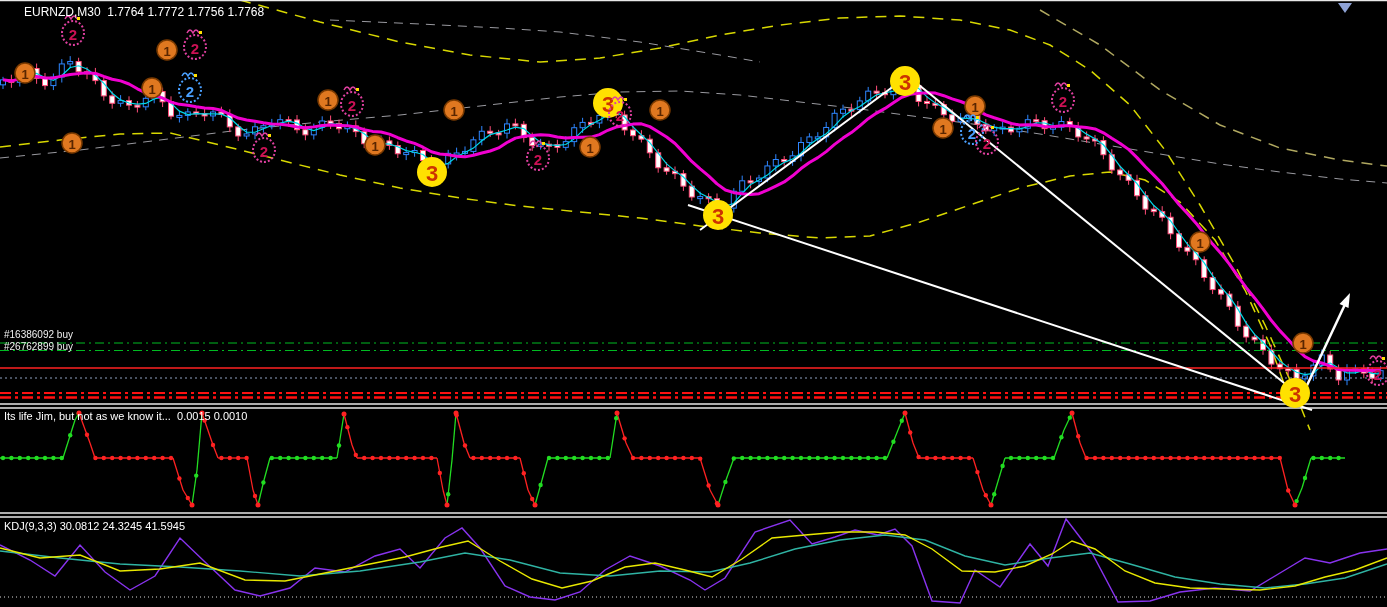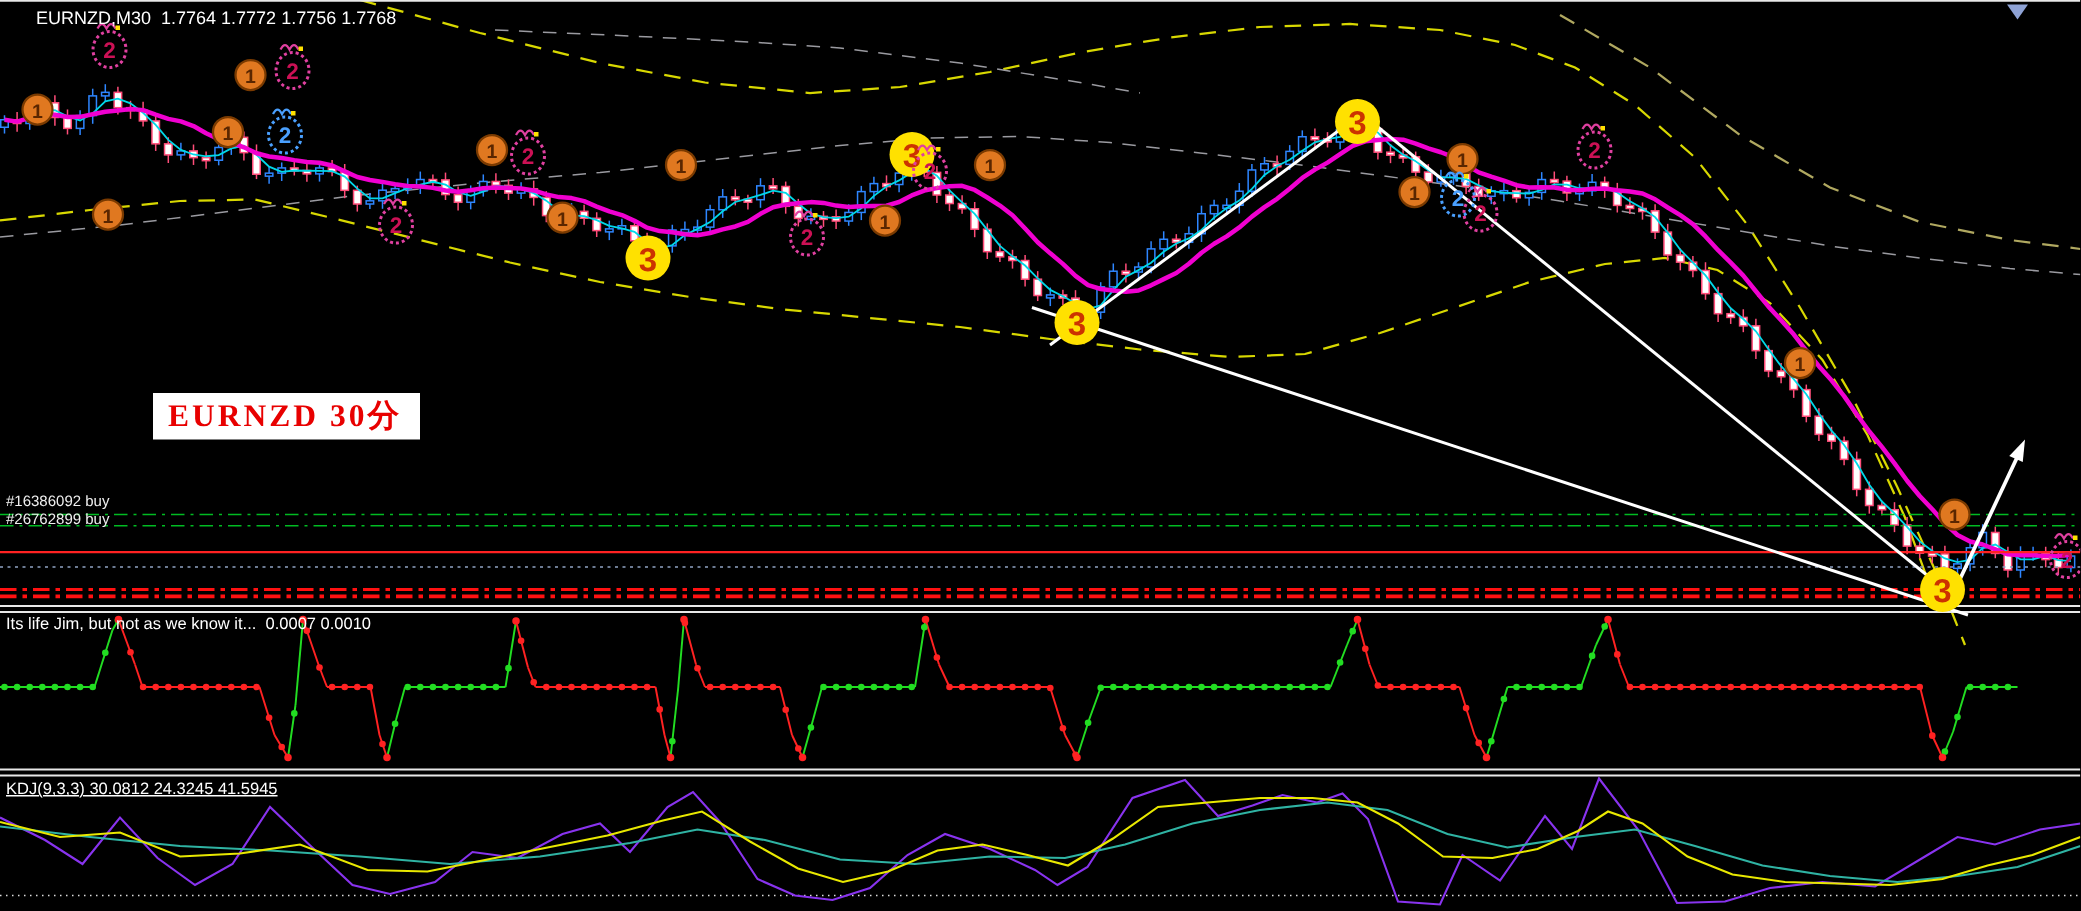--- a/index.html
+++ b/index.html
@@ -5,21 +5,21 @@
   html,body{margin:0;padding:0;background:#000;}
   #screen{position:relative;width:1387px;height:607px;background:#000;overflow:hidden;
           font-family:"Liberation Sans",sans-serif;}
   #chart{position:absolute;left:0;top:0;}
   .lbl{position:absolute;color:#fff;white-space:pre;pointer-events:none;}
   .title{left:24px;top:5px;font-size:12px;}
   .order{font-size:10px;color:#f0f0f0;}
   .o1{left:4px;top:329px;text-align:right;}
   .o2{left:4px;top:341px;}
   .p1{left:4px;top:410px;font-size:11px;}
-  .p2{left:4px;top:520px;font-size:11px;text-decoration:underline;}
+  .p2{left:4px;top:520px;font-size:11px;}
   .badge{position:absolute;left:102px;top:262px;background:#fff;color:#e80000;
          font-family:"Liberation Serif",serif;font-weight:bold;font-size:21px;
          padding:1px 12px 2px 10px;letter-spacing:2px;}
 </style>
 </head>
 <body>
 
 <div id="screen">
   <svg id="chart" width="1387" height="607">
     <g>
@@ -712,16 +712,15 @@
         <text x="190" y="91" fill="#4aa0ff" font-size="15" font-family="&quot;Liberation Sans&quot;,sans-serif" font-weight="bold" text-anchor="middle" dominant-baseline="central">2</text>
         <ellipse cx="972" cy="132" rx="11" ry="12" fill="none" stroke="#4aa0ff" stroke-width="2" stroke-dasharray="2 2"></ellipse>
         <path d="M 964 118 q 3 -6 6 0 q 3 -6 6 0" fill="none" stroke="#4aa0ff" stroke-width="1.5"></path>
         <rect x="976" y="116" width="3" height="3" fill="#ffe100"></rect>
         <text x="972" y="133" fill="#4aa0ff" font-size="15" font-family="&quot;Liberation Sans&quot;,sans-serif" font-weight="bold" text-anchor="middle" dominant-baseline="central">2</text>
       </g>
   </svg>
   <div class="lbl title">EURNZD,M30  1.7764 1.7772 1.7756 1.7768</div>
   <div class="lbl order o1">#16386092 buy</div>
   <div class="lbl order o2">#26762899 buy</div>
-  <div class="badge">EURNZD  30分</div>
-  <div class="lbl p1">Its life Jim, but not as we know it...  0.0007 0.0010</div>
+  <div class="lbl p1">Its life Jim, but not as we know it...  0.0015 0.0010</div>
   <div class="lbl p2">KDJ(9,3,3) 30.0812 24.3245 41.5945</div>
 </div>
 
 </body></html>

